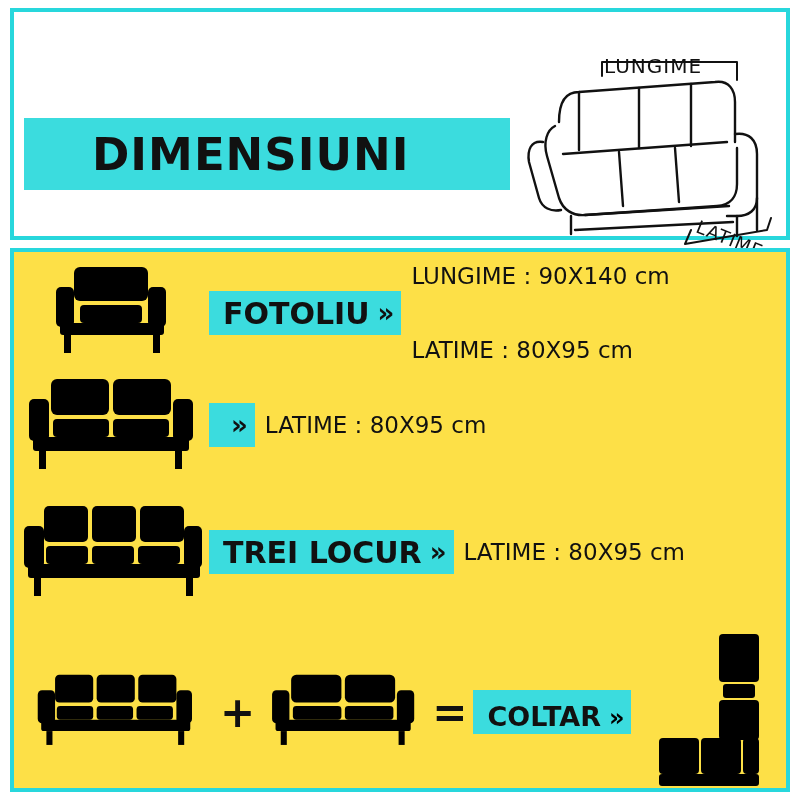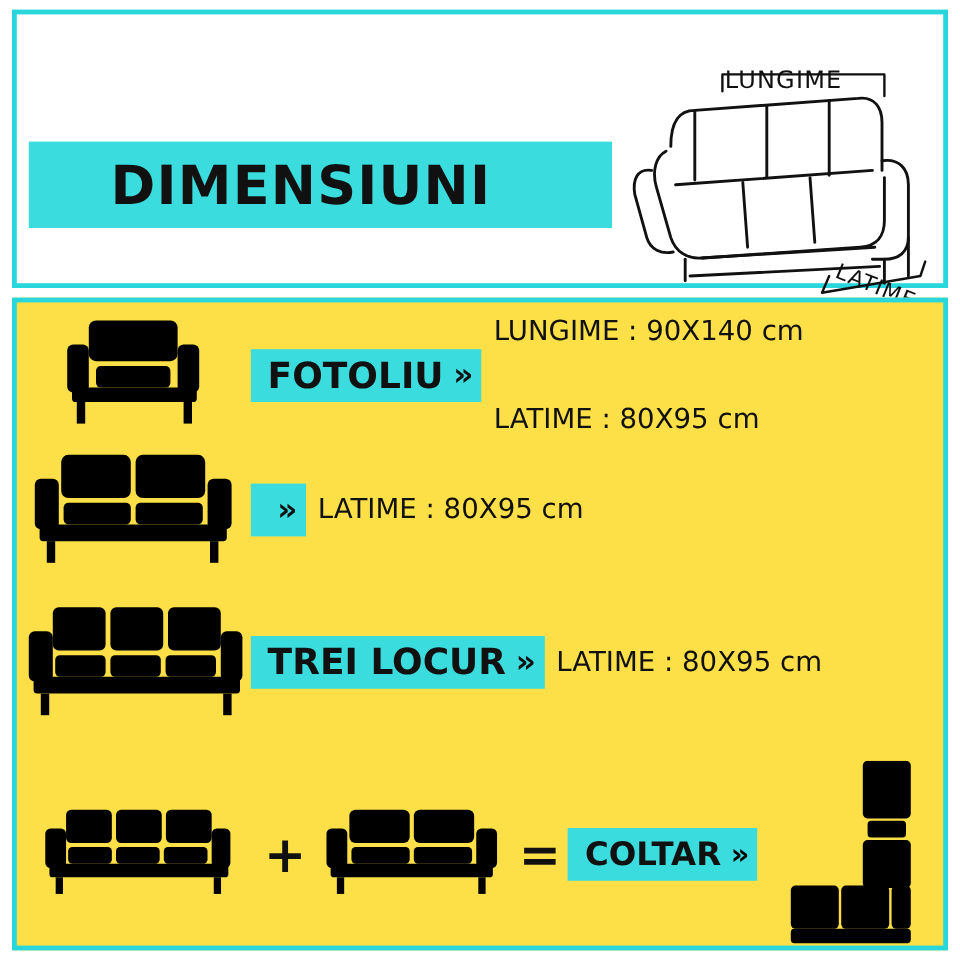--- a/index.html
+++ b/index.html
@@ -122,21 +122,21 @@
     width:772px;height:140px;
     display:flex;align-items:center;
   }
   .op{
     font-size:42px;font-weight:bold;color:#111;
     margin:0 6px;
   }
   .coltar-tag{
     background:#3BDCDE;
     height:40px;
-    display:flex;align-items:center;
+    display:flex;align-items:flex-end;
     padding:2px 10px 2px 14px;
   }
   .coltar-tag .tag-label{font-size:27px;font-weight:bold;color:#111;}
   svg{display:block;}
 </style>
 </head>
 <body>
 
 <div class="page">
 

